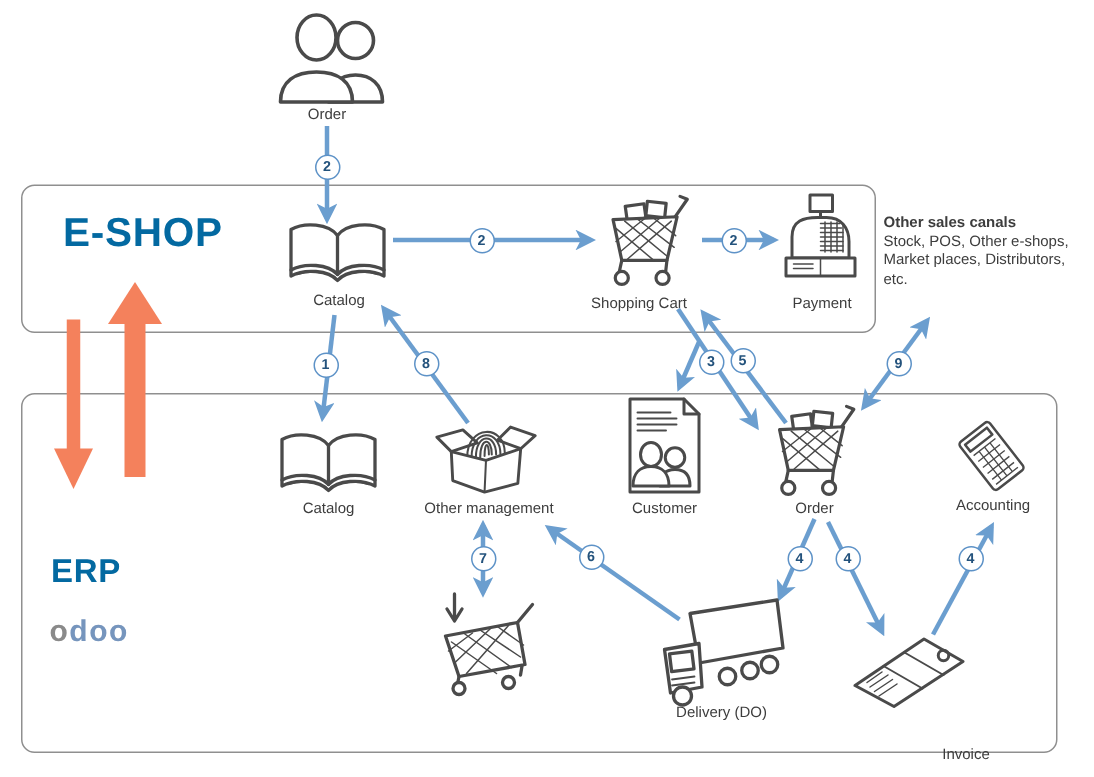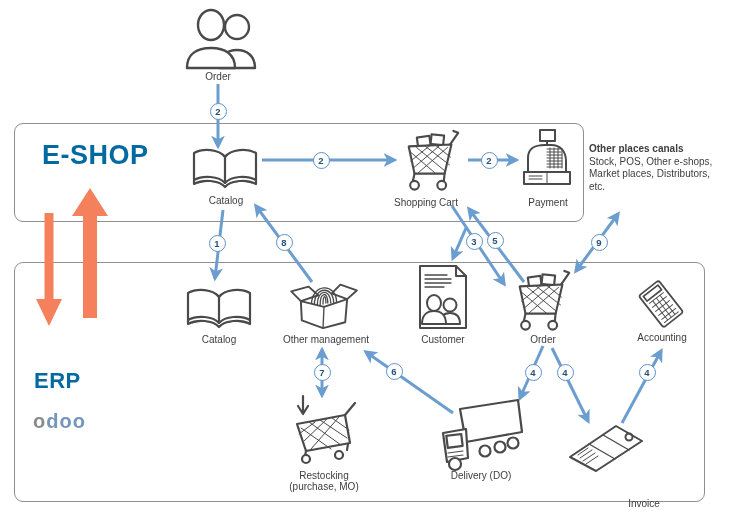--- a/index.html
+++ b/index.html
@@ -249,26 +249,25 @@
 
   <div class="nlabel" style="left:218px;top:71px;">Order</div>
   <div class="nlabel" style="left:226px;top:195px;">Catalog</div>
   <div class="nlabel" style="left:426px;top:197px;">Shopping Cart</div>
   <div class="nlabel" style="left:548px;top:197px;">Payment</div>
   <div class="nlabel" style="left:219px;top:334px;">Catalog</div>
   <div class="nlabel" style="left:326px;top:334px;">Other management</div>
   <div class="nlabel" style="left:443px;top:334px;">Customer</div>
   <div class="nlabel" style="left:543px;top:334px;">Order</div>
   <div class="nlabel" style="left:662px;top:332px;">Accounting</div>
-  <div class="nlabel" style="left:324px;top:470px;"><span>Restocking</span><br><span>(purchase, MO)</span></div>
   <div class="nlabel" style="left:481px;top:470px;">Delivery (DO)</div>
   <div class="nlabel" style="left:611px;top:498px;margin-left:33px;">Invoice</div>
 
   <div class="note" style="left:589px;top:143px;width:140px;">
-    <div class="t">Other places canals</div>
+    <div class="t">Other sales canals</div>
     <div>Stock, POS, Other e-shops,</div>
     <div>Market places, Distributors,</div>
     <div>etc.</div>
   </div>
 
   <div class="badge" style="left:209.5px;top:102.5px;">2</div>
   <div class="badge" style="left:312.5px;top:151.5px;">2</div>
   <div class="badge" style="left:480.5px;top:151.5px;">2</div>
   <div class="badge" style="left:208.5px;top:234.5px;">1</div>
   <div class="badge" style="left:275.5px;top:233.5px;">8</div>

